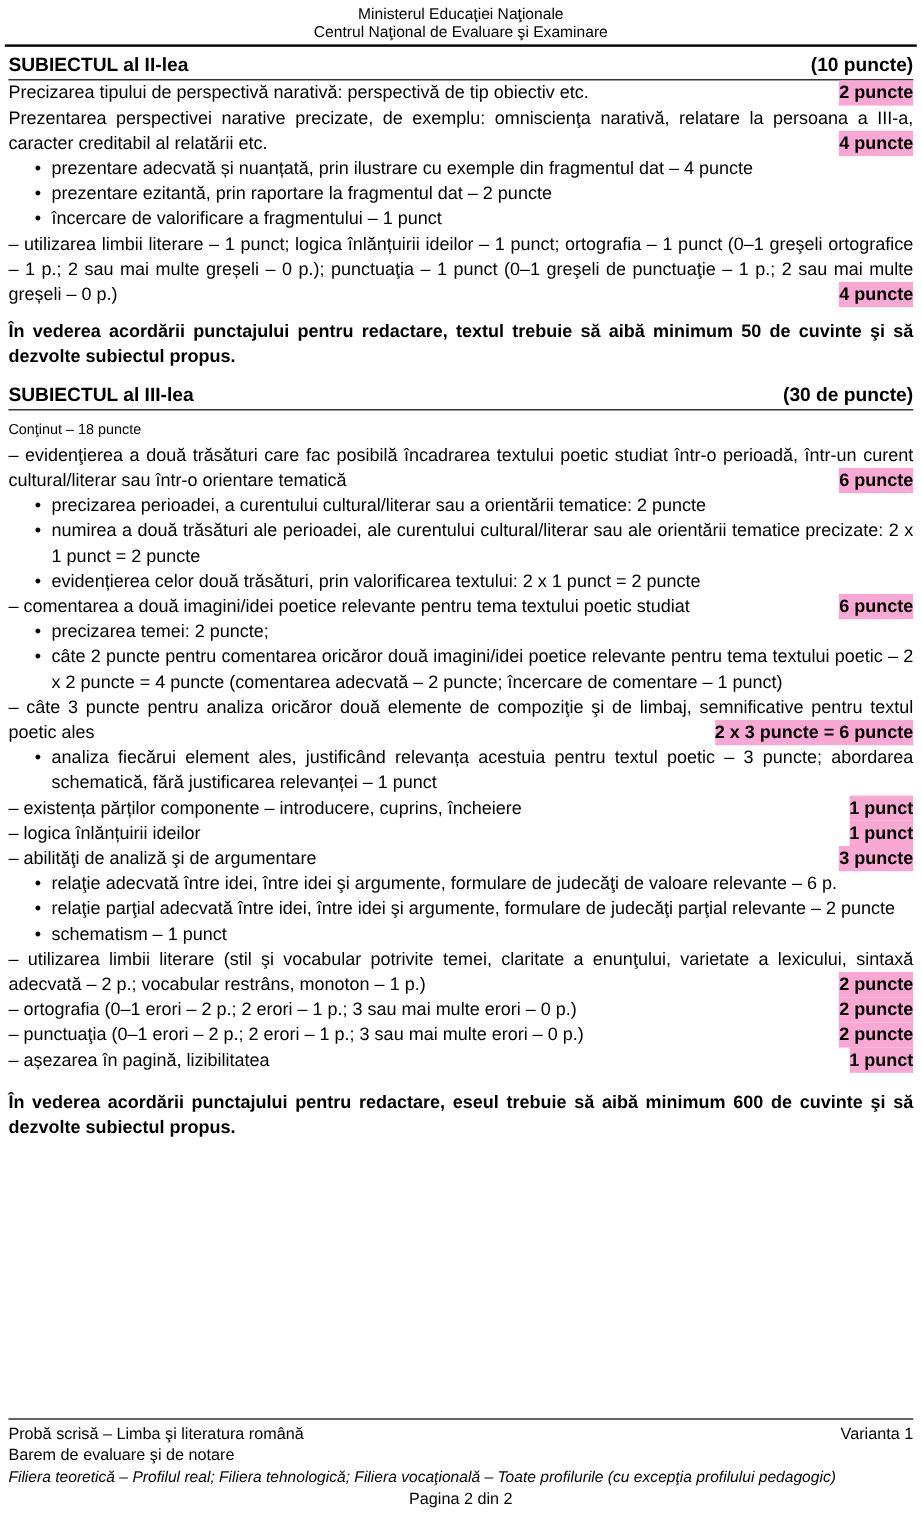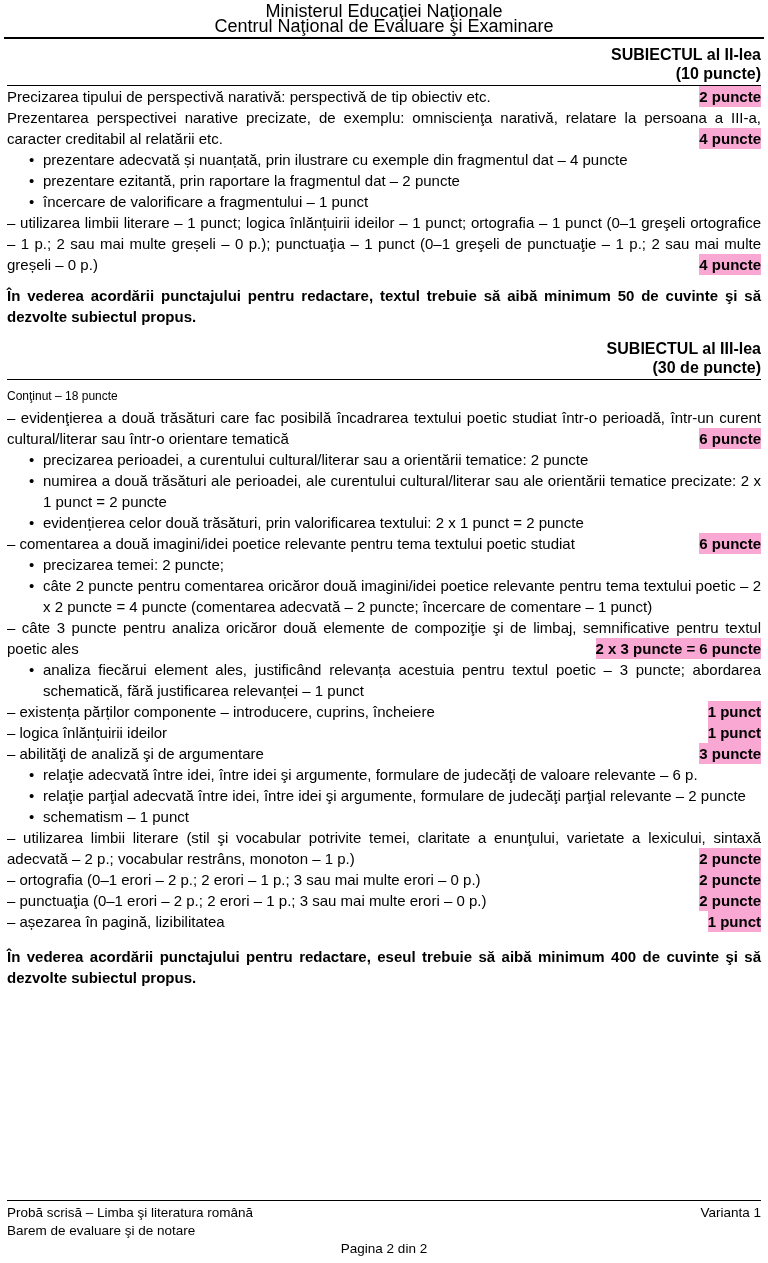--- a/index.html
+++ b/index.html
@@ -5,27 +5,27 @@
   html, body { margin: 0; padding: 0; }
   body {
     width: 768px; height: 1263px;
     background: #ffffff; color: #000000;
     font-family: "Liberation Sans", sans-serif;
     font-size: 15px; line-height: 21px;
     position: relative; overflow: hidden;
   }
   .page { padding: 4px 7px 0 7px; }
 
-  .doc-header { text-align: center; font-size: 18px; line-height: 15px; }
+  .doc-header { text-align: center; font-size: 13px; line-height: 15px; }
   .top-rule { border: 0; border-top: 2px solid #000; margin: 3px -3px 0 -3px; }
 
   .sec-head {
     display: flex; justify-content: space-between; align-items: flex-end;
     font-weight: bold; font-size: 16px; line-height: 19px;
-    border-bottom: 1.5px solid #000; padding-bottom: 2px; margin-top: 6px; flex-direction: column;
+    border-bottom: 1.5px solid #000; padding-bottom: 2px; margin-top: 6px;
   }
   .mt-lg { margin-top: 12px; }
 
   .row { position: relative; text-align: justify; }
   .pts { position: absolute; right: 0; bottom: 0; font-weight: bold; white-space: nowrap; background: #f9a8d4; }
 
   .bullet { position: relative; padding-left: 15px; margin-left: 21px; text-align: justify; }
   .bullet::before { content: "\2022"; position: absolute; left: 1px; }
 
   .subhead { font-weight: normal; font-size: 12px; margin-top: 6px; }
@@ -135,24 +135,25 @@
   </div>
   <div class="row">
     <span>– punctuaţia (0–1 erori – 2 p.; 2 erori – 1 p.; 3 sau mai multe erori – 0 p.)</span>
     <span class="pts">2 puncte</span>
   </div>
   <div class="row">
     <span>– așezarea în pagină, lizibilitatea</span>
     <span class="pts">1 punct</span>
   </div>
 
-  <div class="note gap-md">În vederea acordării punctajului pentru redactare, eseul trebuie să aibă minimum 400 de cuvinte şi să dezvolte subiectul propus.</div>
+  <div class="note gap-md">În vederea acordării punctajului pentru redactare, eseul trebuie să aibă minimum 600 de cuvinte şi să dezvolte subiectul propus.</div>
 
 </div>
 
 <div class="doc-footer">
   <div class="footer-row">
     <span>Probă scrisă – Limba şi literatura română</span>
     <span>Varianta 1</span>
   </div>
   <div>Barem de evaluare şi de notare</div>
+  <div class="footer-track">Filiera teoretică – Profilul real; Filiera tehnologică; Filiera vocaţională – Toate profilurile (cu excepţia profilului pedagogic)</div>
   <div class="footer-page">Pagina 2 din 2</div>
 </div>
 
 </body></html>

